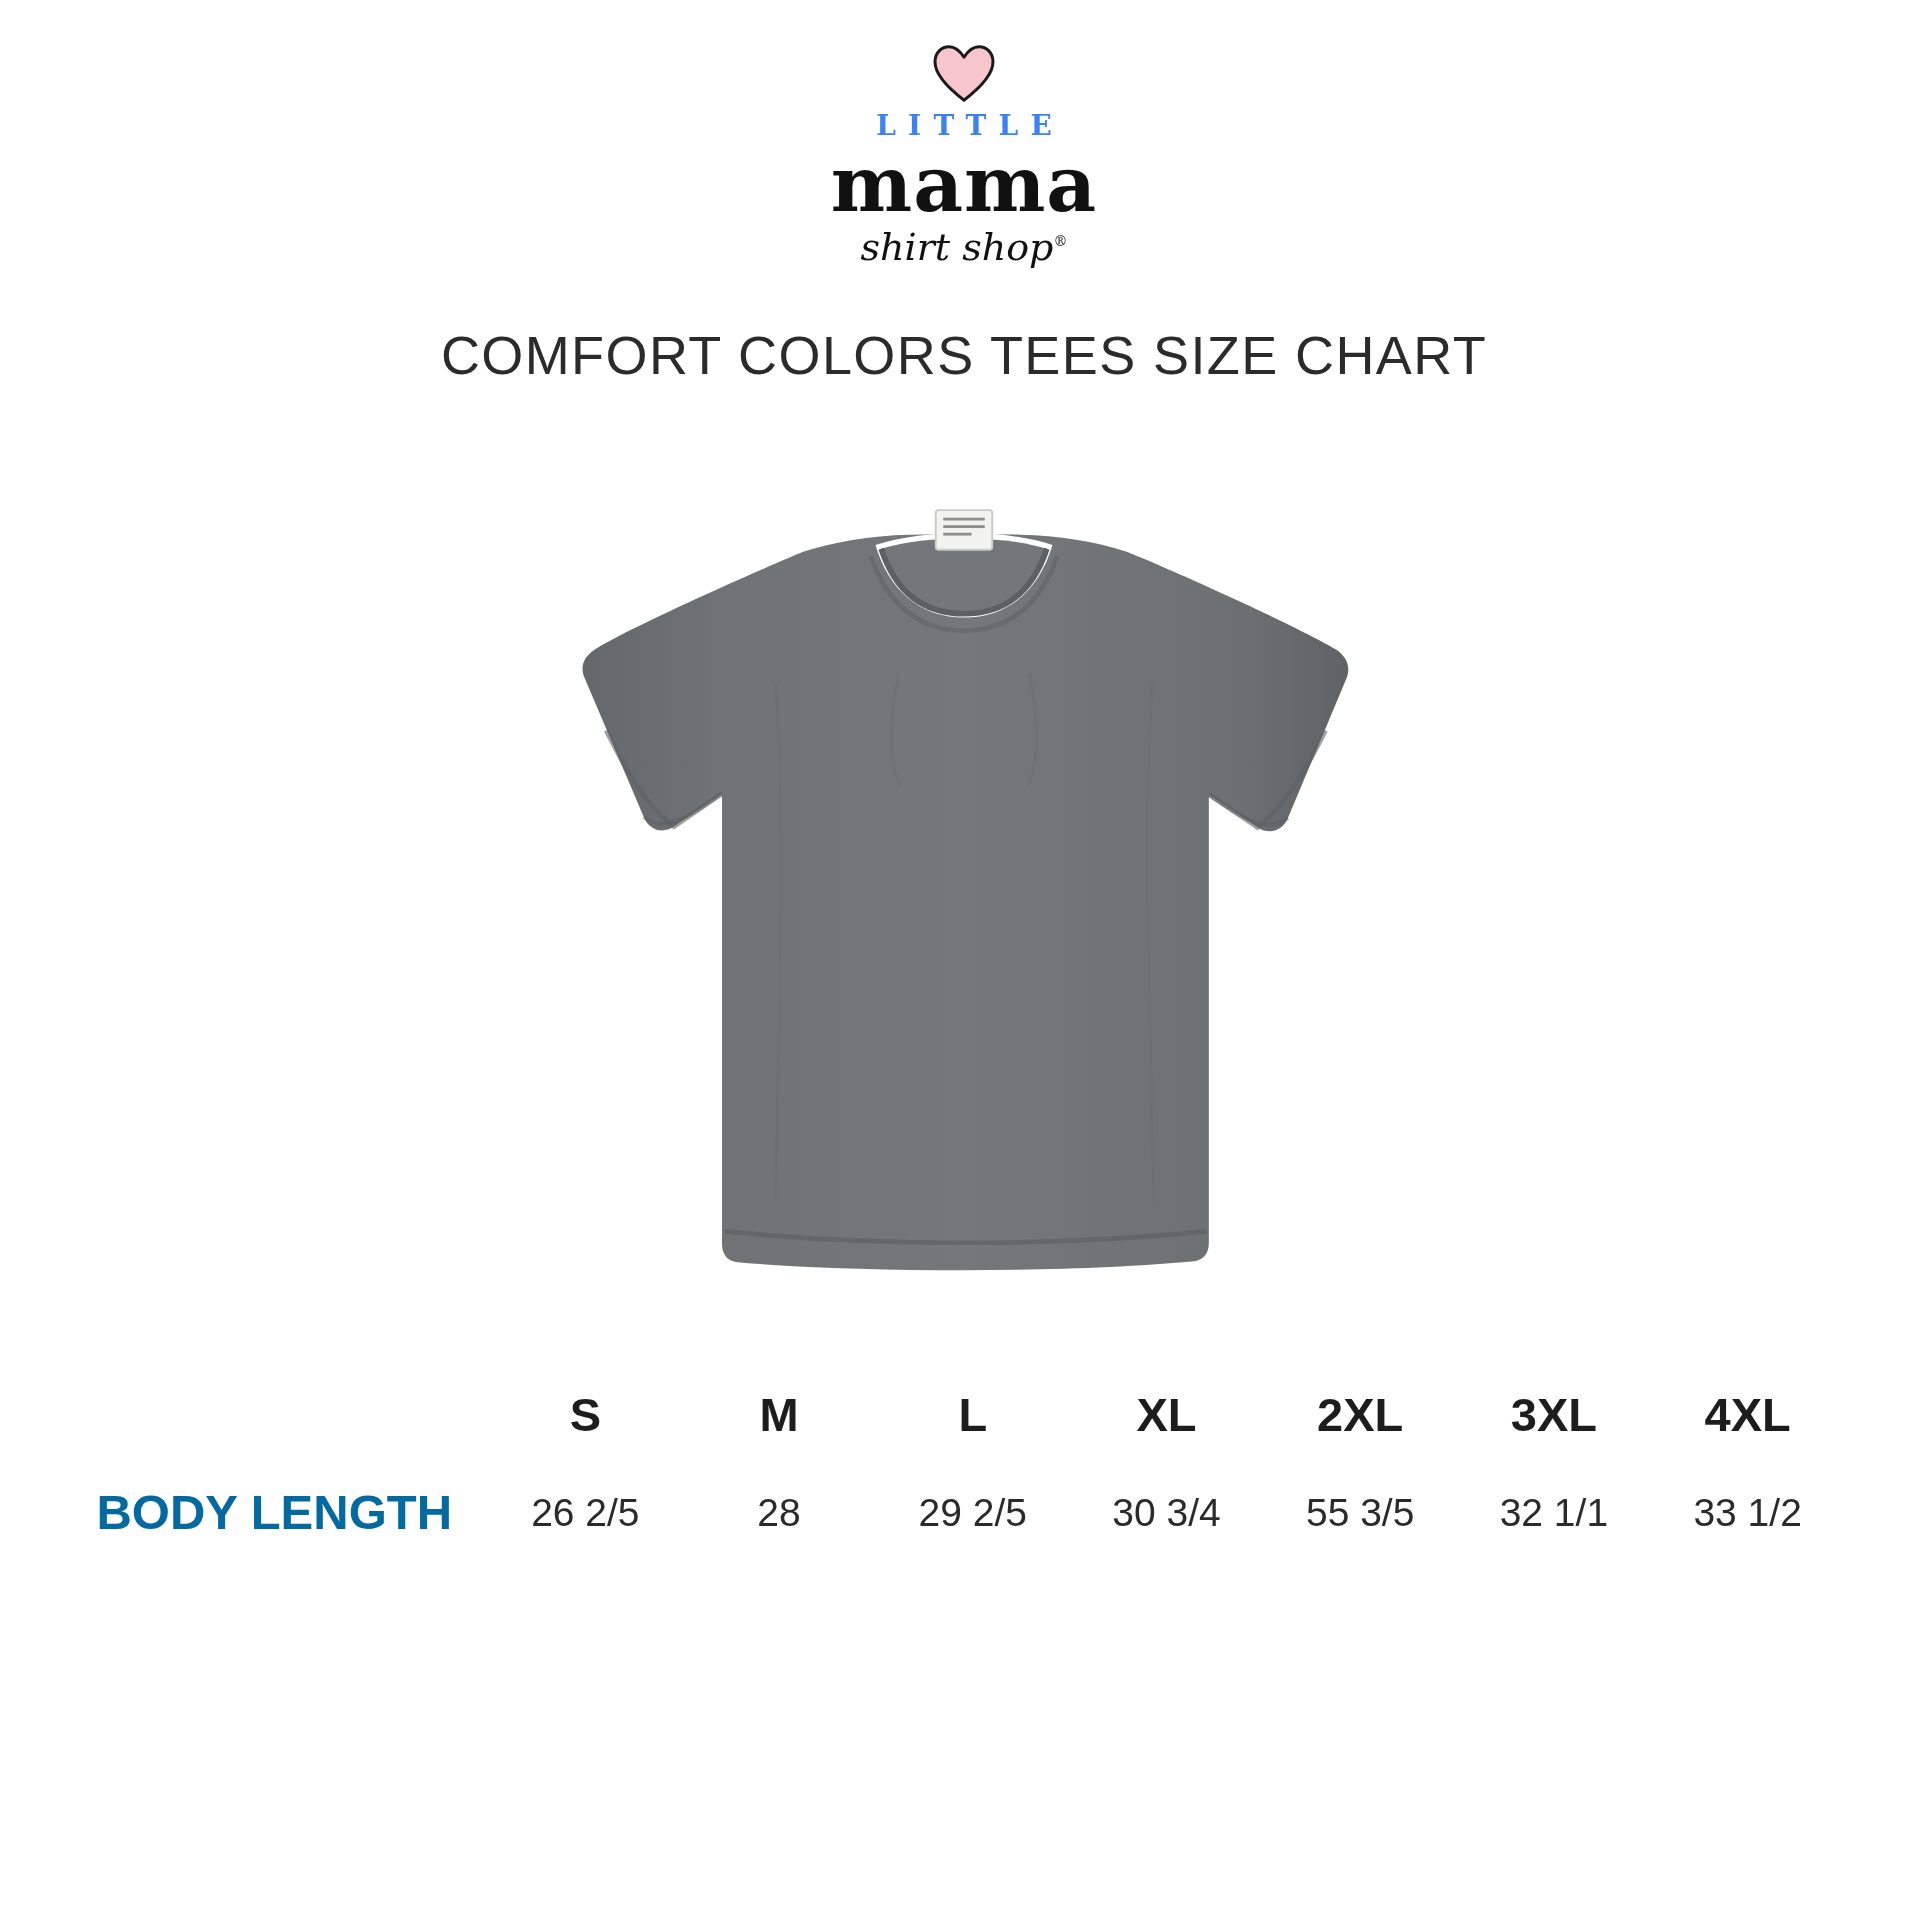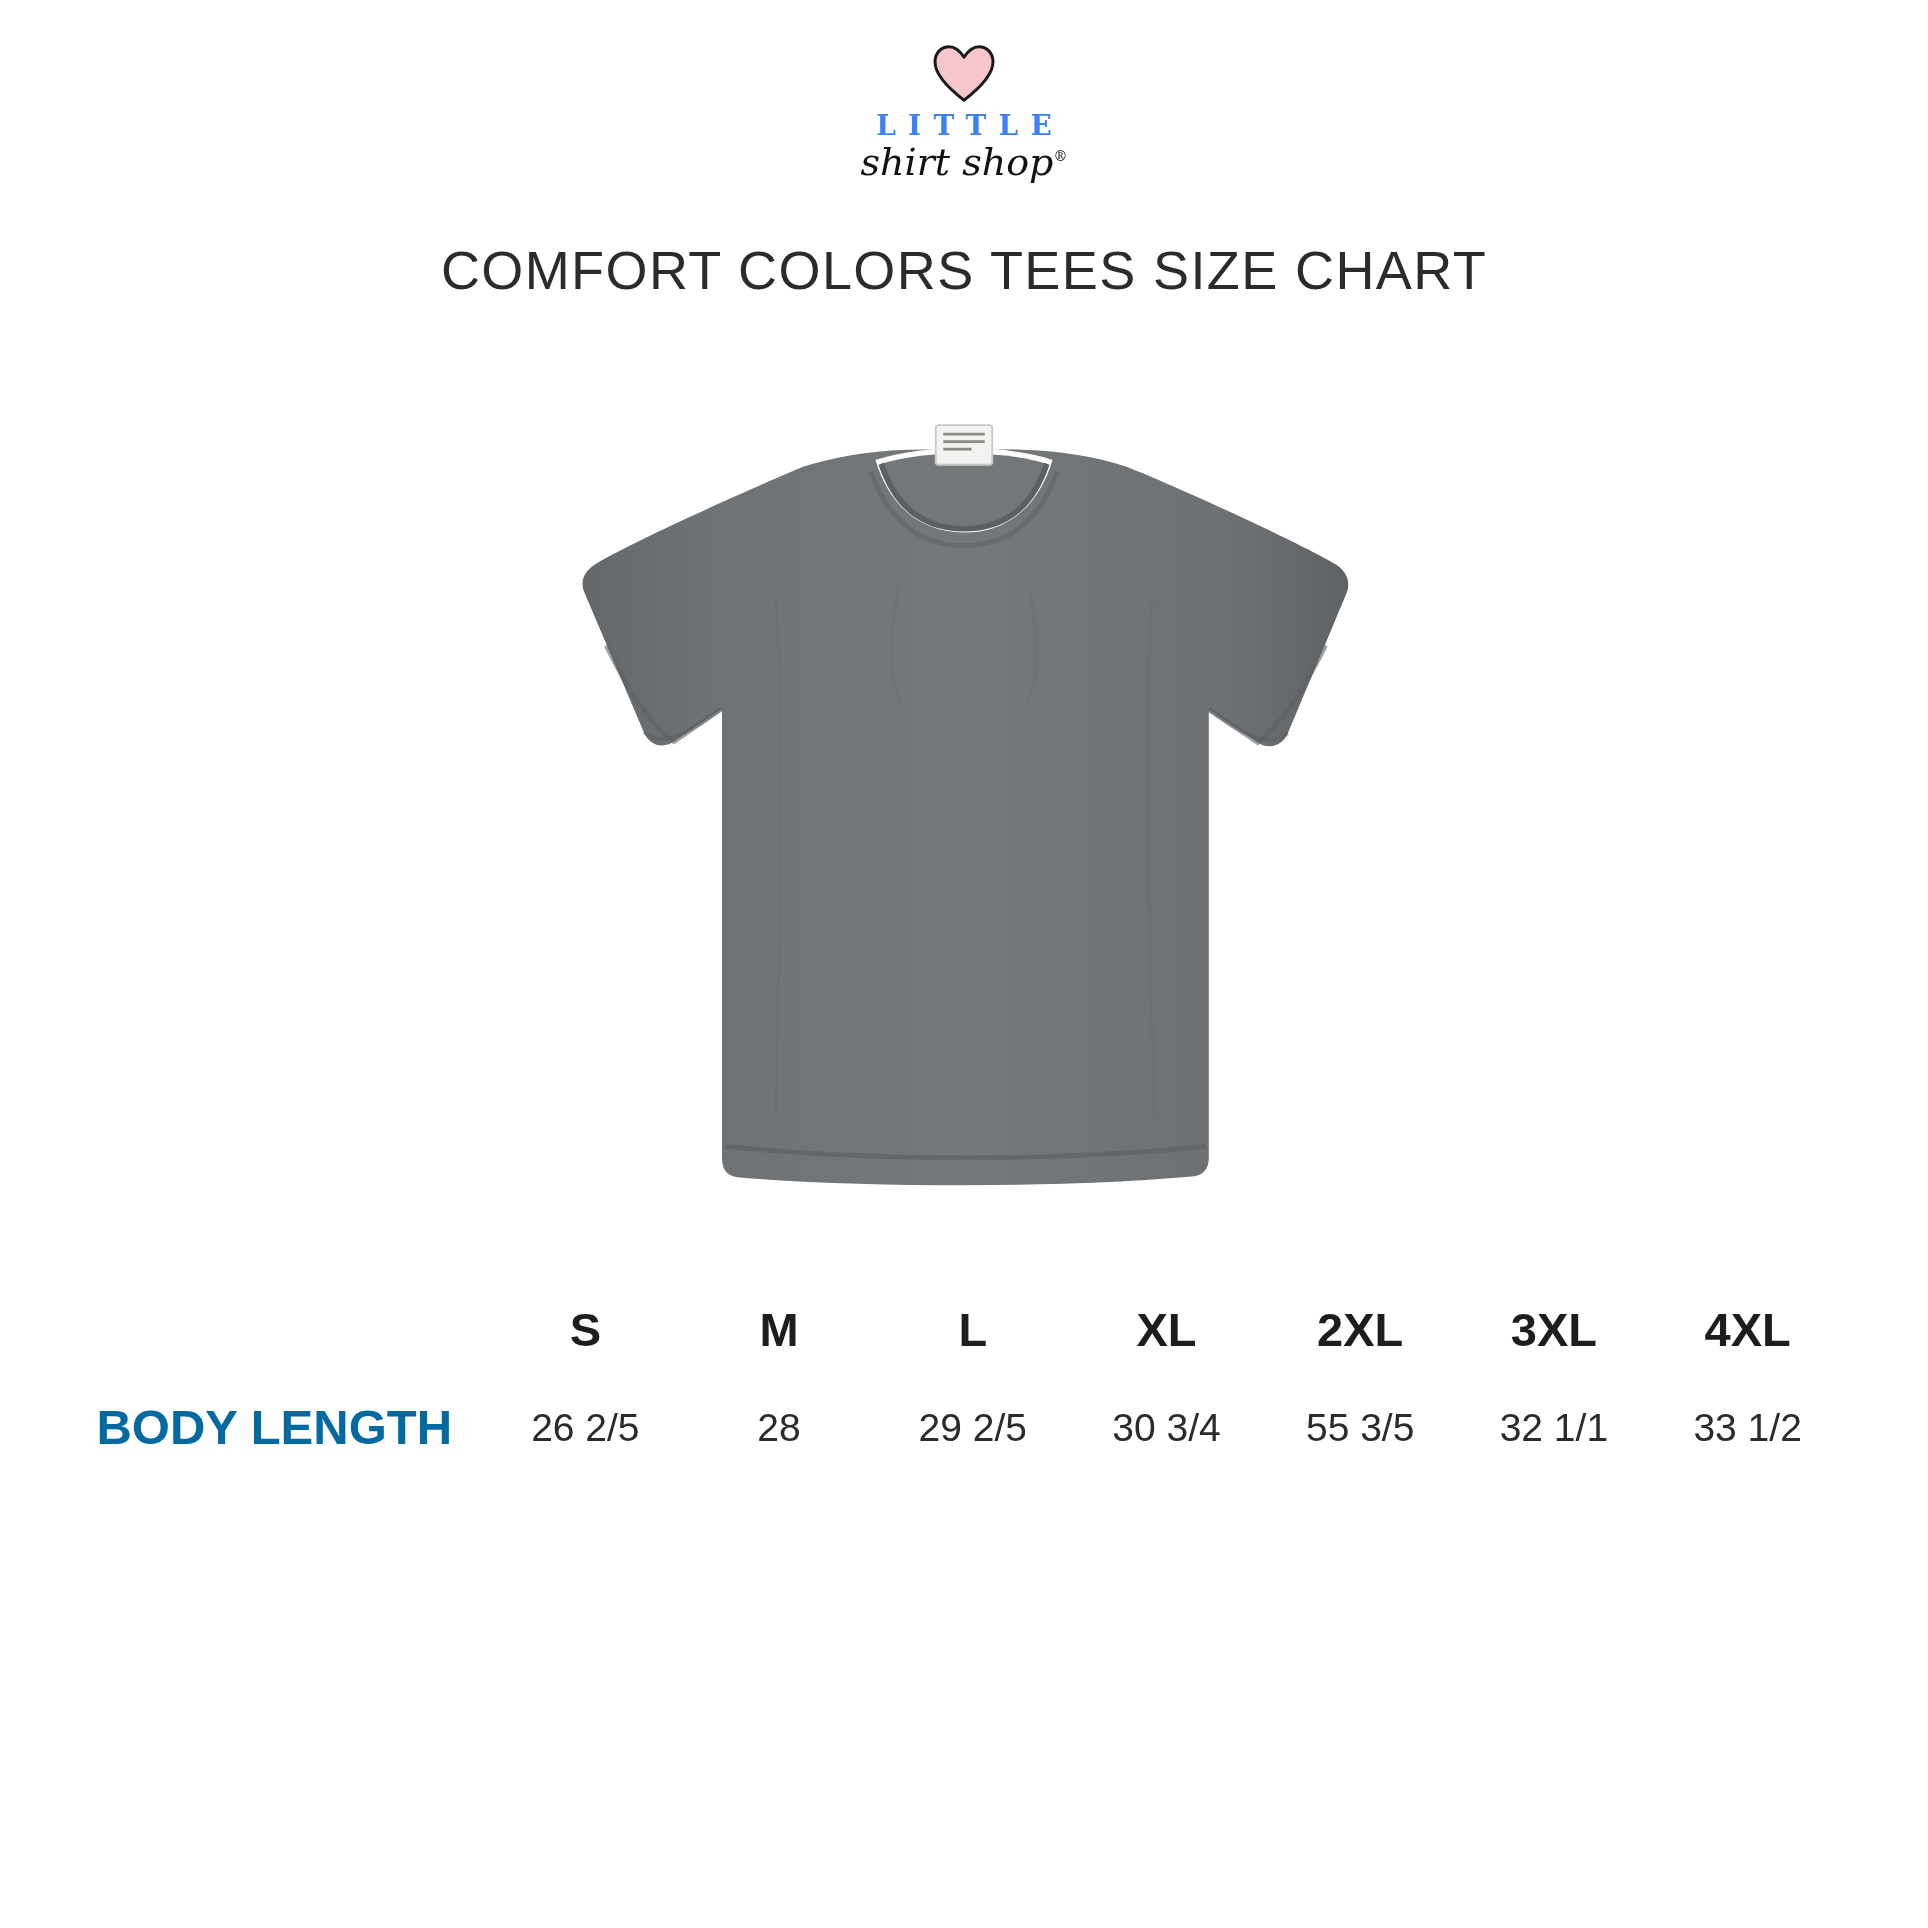--- a/index.html
+++ b/index.html
@@ -145,20 +145,21 @@
 
 <div class="page">
 
   <div class="logo-block">
     <span>
       <svg class="heart-icon" viewBox="0 0 66 62" xmlns="http://www.w3.org/2000/svg" aria-hidden="true">
         <path d="M33 59 C 8 40 2 27 2 18 C 2 8 9 2 17 2 C 24 2 29 7 33 13 C 37 7 42 2 49 2 C 57 2 64 8 64 18 C 64 27 58 40 33 59 Z" fill="#f7c6cd" stroke="#1a1a1a" stroke-width="3.2" stroke-linejoin="round"></path>
       </svg>
     </span>
     <div class="logo-little">LITTLE</div>
+    <div class="logo-mama">mama</div>
     <div class="logo-shirtshop">
       <span>shirt shop</span><span class="reg">®</span>
     </div>
   </div>
 
   <div class="chart-title">COMFORT COLORS TEES SIZE CHART</div>
 
   <div class="shirt-wrap">
     <svg class="shirt-svg" viewBox="0 0 1000 960" xmlns="http://www.w3.org/2000/svg" aria-hidden="true">
       <defs>

